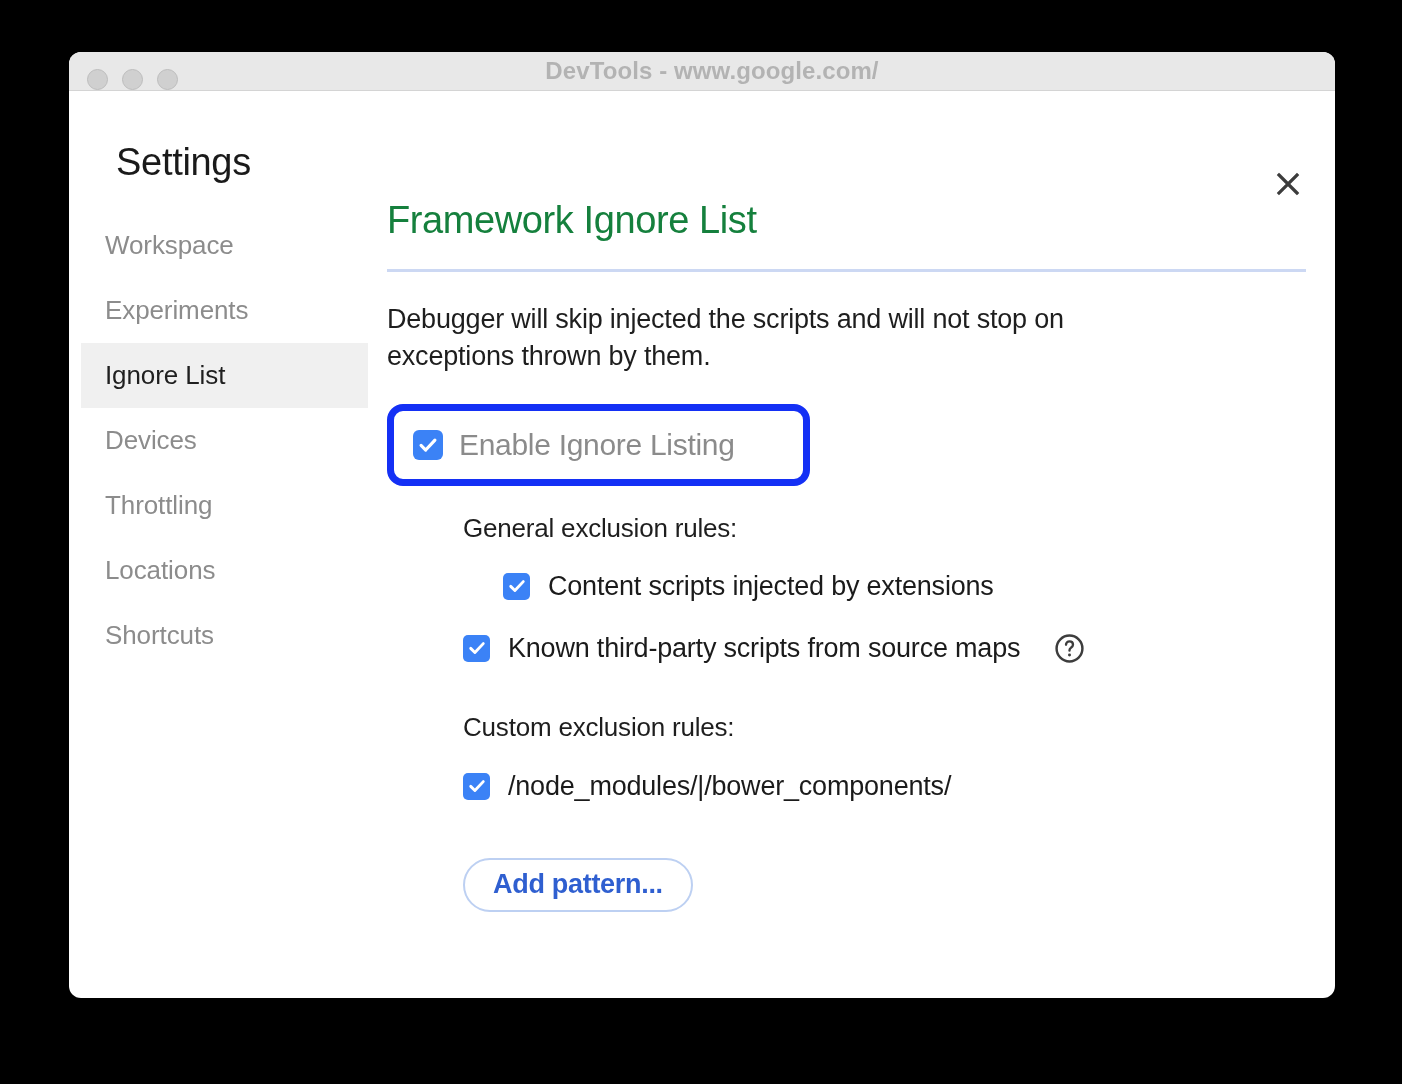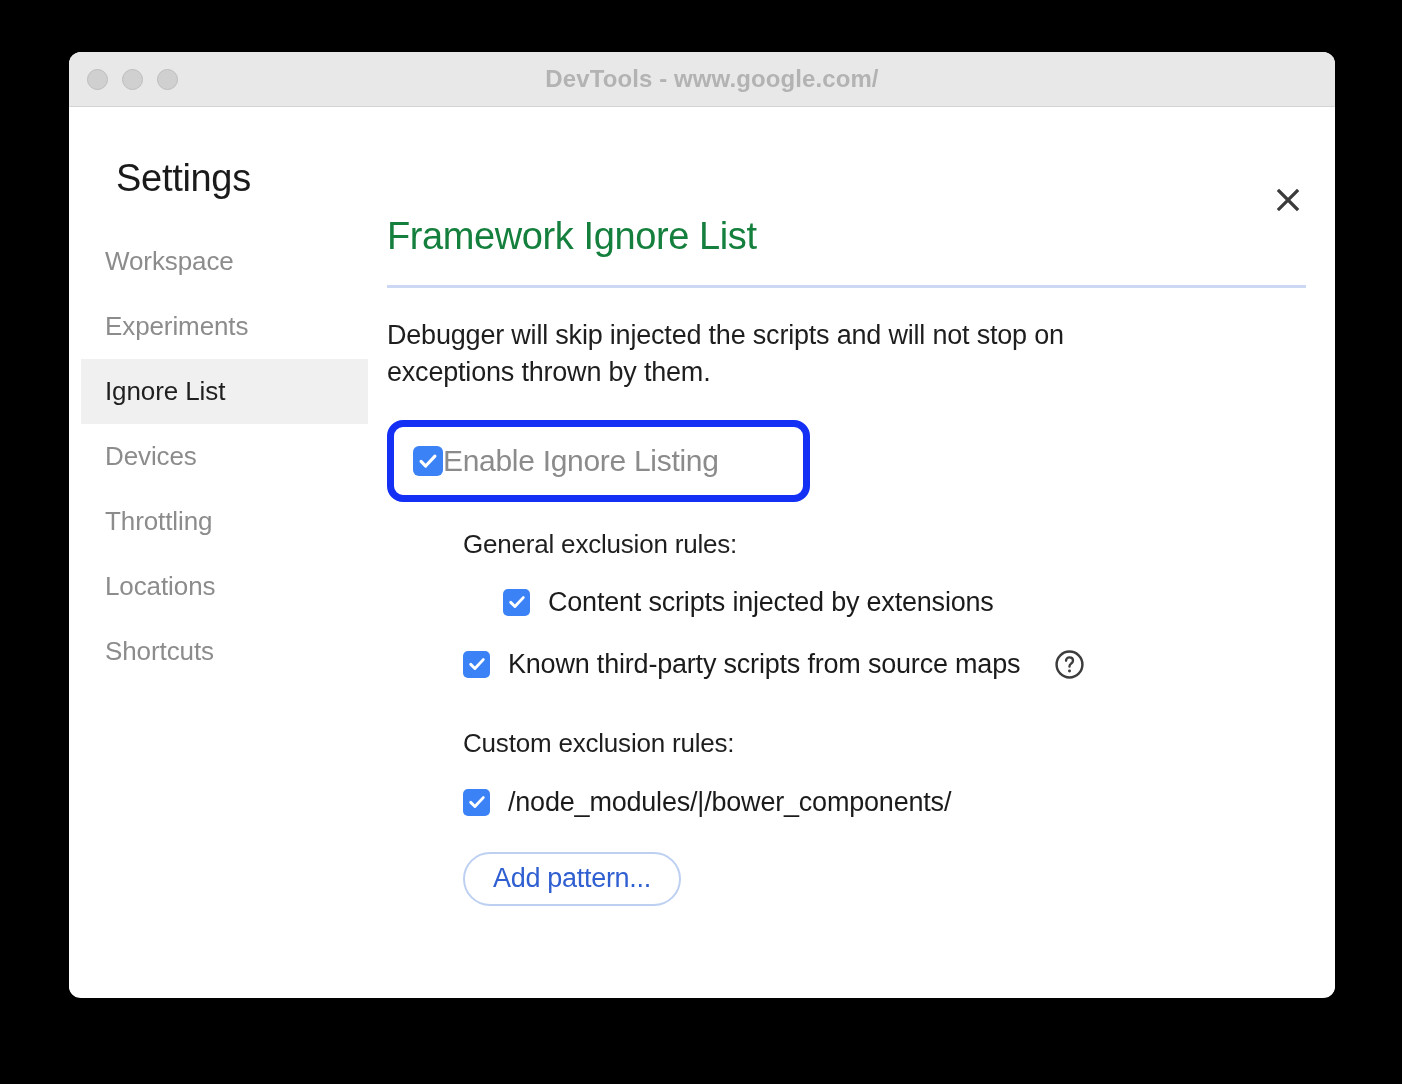--- a/index.html
+++ b/index.html
@@ -26,21 +26,21 @@
     top: 52px;
     width: 1266px;
     height: 946px;
     background: #ffffff;
     border-radius: 12px;
     overflow: hidden;
   }
 
   .titlebar {
     position: relative;
-    height: 55px;
+    height: 39px;
     background: #e8e8e8;
     border-bottom: 1px solid #d4d4d4;
     display: flex;
     align-items: center;
     padding-left: 20px;
   }
 
   .traffic-lights {
     position: absolute;
     left: 18px;
@@ -176,21 +176,21 @@
     background: transparent;
     pointer-events: none;
   }
   .enable-row {
     position: absolute;
     left: 26px;
     top: 0;
     height: 82px;
     display: flex;
     align-items: center;
-    gap: 0;
+    gap: 16px;
     cursor: pointer;
   }
   .enable-label {
     font-size: 30px;
     color: #8b8b8b;
     letter-spacing: -0.3px;
   }
 
   
   .cb {
@@ -241,32 +241,32 @@
     margin-left: 16px;
     width: 31px;
     height: 31px;
     cursor: pointer;
     display: inline-flex;
     align-items: center;
     justify-content: center;
   }
 
   .add-pattern-btn {
-    margin-top: 34px;
+    margin-top: 56px;
     display: inline-flex;
     align-items: center;
     justify-content: center;
     height: 54px;
     padding: 0 28px;
     border: 2px solid #bdd0f2;
     border-radius: 27px;
     background: #ffffff;
     color: #2f5fd0;
     font-size: 27px;
-    font-weight: normal;
+    font-weight: bold;
     font-family: "Liberation Sans", "DejaVu Sans", sans-serif;
     cursor: pointer;
     letter-spacing: -0.3px;
   }
 </style>
 </head>
 <body>
 
 <div id="stage">
 

